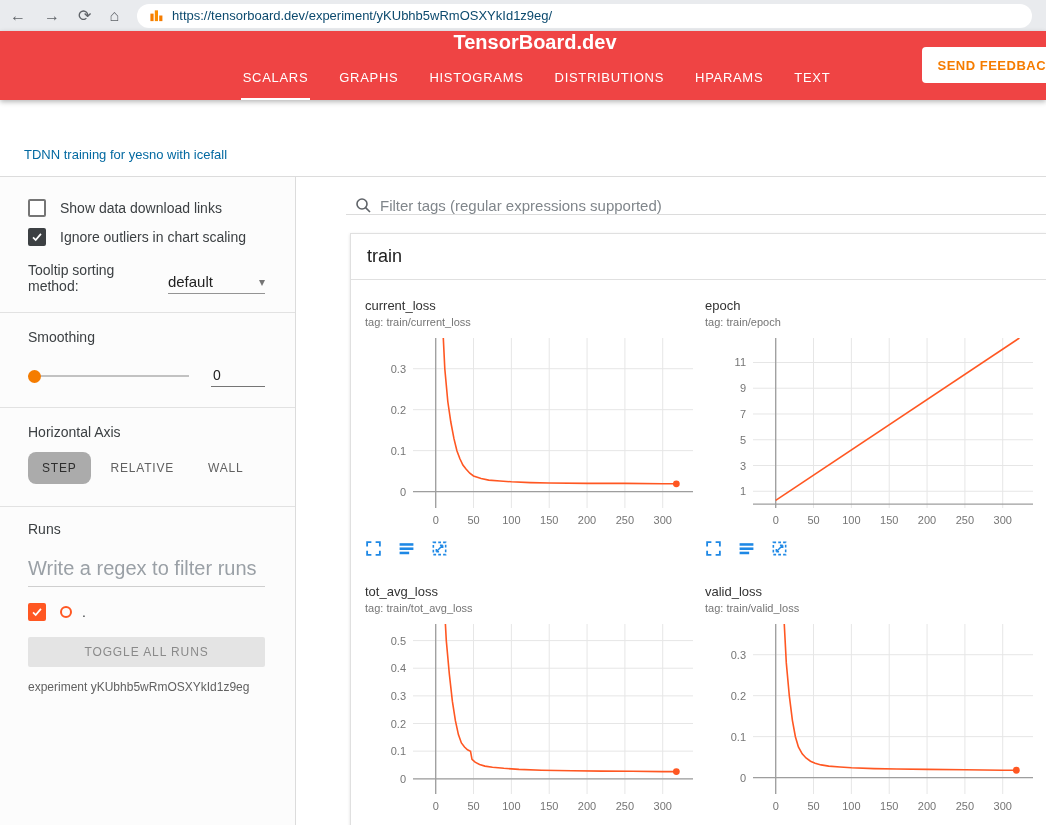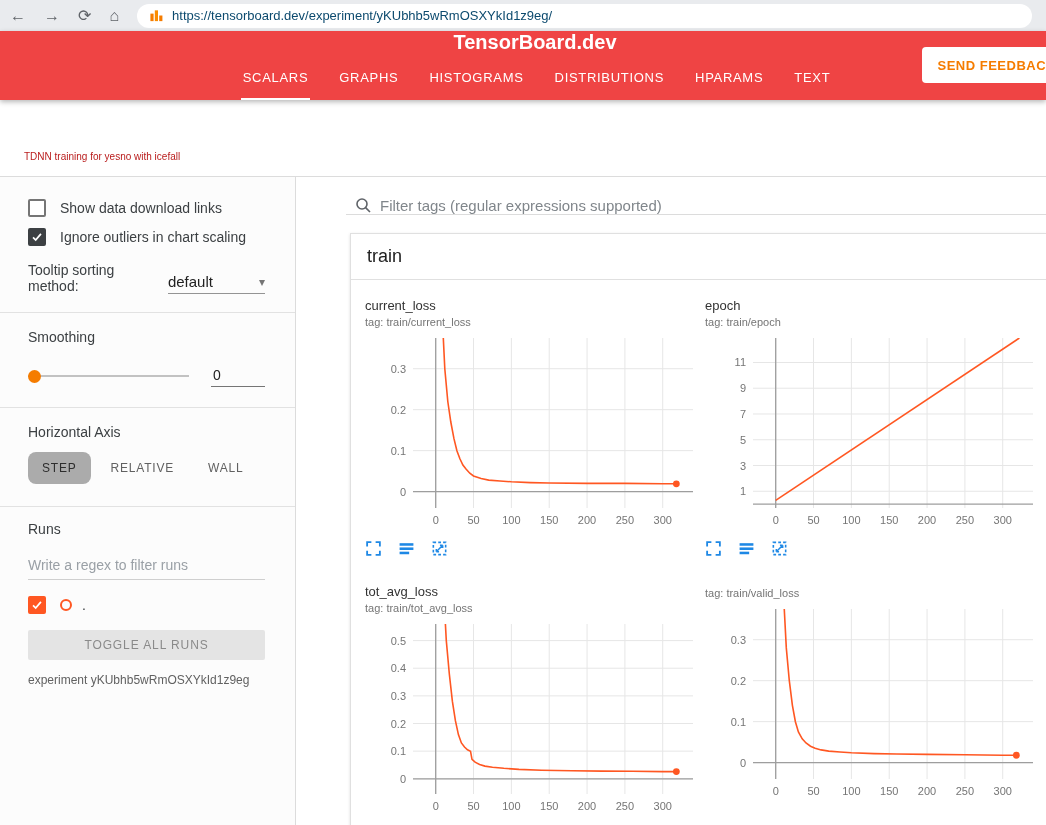--- a/index.html
+++ b/index.html
@@ -22,21 +22,21 @@
   .tab { position:relative; display:flex; align-items:center; padding:0 2px; margin-right:27px;
     color:#fff; font-size:13px; font-weight:500; letter-spacing:.7px; cursor:pointer; white-space:nowrap; }
   .tab.checked::after { content:''; position:absolute; left:0; right:0; bottom:0; height:2px; background:#fff; }
   .feedback-btn { position:absolute; right:-26px; top:16px; height:36px; background:#fff;
     border:none; border-radius:4px; padding:0 16px; font-family:inherit; font-size:13px; font-weight:bold;
     letter-spacing:.5px; cursor:pointer; white-space:nowrap; }
 
   
   #subheader { position:absolute; top:100px; left:0; right:0; height:77px; background:#fff;
     border-bottom:1px solid #dcdcdc; }
-  #subheader .desc { position:absolute; left:24px; bottom:14px; font-size:10px; color:#b91c1c; }
+  #subheader .desc { position:absolute; left:24px; bottom:14px; font-size:13px; color:#0369a1; }
 
   
   #sidebar { position:absolute; top:177px; bottom:0; left:0; width:296px; background:#fcfcfc;
     border-right:1px solid #dcdcdc; font-size:14px; color:#3c4043; }
   .spad { padding-left:28px; padding-right:30px; }
   .sdiv { height:1px; background:#e2e2e2; }
   .cb-row { display:flex; align-items:center; margin-bottom:11px; }
   .checkbox { width:18px; height:18px; border:2px solid #757575; border-radius:2px; margin-right:14px;
     display:flex; align-items:center; justify-content:center; cursor:pointer; flex:none; background:#fff; }
   .checkbox.checked { background:#3c4043; border-color:#3c4043; }
@@ -55,21 +55,21 @@
   .slider .thumb { position:absolute; top:1px; left:0; width:13px; height:13px; border-radius:50%; }
   .sm-value { width:54px; margin-left:22px; border:none; border-bottom:1px solid #757575; background:transparent;
     font-family:inherit; font-size:14px; color:#212121; padding:2px 2px 3px 2px; outline:none; }
   .sec3 { padding-top:16px; padding-bottom:22px; }
   .axis-btns { display:flex; align-items:center; margin-top:12px; }
   .axis-btn { border:none; background:transparent; font-family:inherit; font-size:12px; letter-spacing:.8px;
     color:#616161; padding:9px 14px; border-radius:8px; cursor:pointer; margin-right:6px; }
   .axis-btn.checked { background:#ababab; color:#2d2d2d; }
   .sec4 { padding-top:14px; }
   .runs-filter { width:100%; border:none; border-bottom:1px solid #cfcfcf; background:transparent; outline:none;
-    font-family:inherit; font-size:14px; color:#212121; padding:4px 0 6px 0; margin-top:16px; }
+    font-family:inherit; font-size:20px; color:#212121; padding:4px 0 6px 0; margin-top:16px; }
   .runs-filter::placeholder { color:#9aa0a6; }
   .run-row { display:flex; align-items:center; margin-top:16px; }
   .run-swatch { width:12px; height:12px; border:2px solid; border-radius:50%; margin-right:10px; flex:none; }
   .run-name { font-size:14px; color:#3c4043; }
   .toggle-btn { display:block; width:100%; height:30px; margin-top:16px; border:none; border-radius:2px;
     background:#e4e4e4; color:#8a8a8a; font-family:inherit; font-size:12px; letter-spacing:.9px; cursor:pointer; }
   .exp-id { margin-top:13px; font-size:12px; color:#616161; }
 
   
   #main { position:absolute; top:177px; bottom:0; left:346px; right:0; background:#fff; overflow:hidden; }
@@ -370,20 +370,21 @@
               <circle cx="311.35135135135135" cy="153.60975609756096" r="3.4" fill="#ff5722"></circle>
             </svg></div>
         <div class="chart-toolbar" style="color: rgb(30, 136, 229);">
           
           
           
         </div>
       </div>
 
       <div class="chart-block">
+        <div class="chart-title">valid_loss</div>
         <div class="chart-tag">tag: train/valid_loss</div>
         <div class="chart-plot"><svg width="336" height="200" viewBox="0 0 336 200">
               <line x1="70.70270270270271" y1="6" x2="70.70270270270271" y2="176" stroke="#e6e6e6" stroke-width="1"></line>
               <text x="70.70270270270271" y="192" text-anchor="middle" fill="#757575" font-size="11">0</text>
               <line x1="108.54054054054055" y1="6" x2="108.54054054054055" y2="176" stroke="#e6e6e6" stroke-width="1"></line>
               <text x="108.54054054054055" y="192" text-anchor="middle" fill="#757575" font-size="11">50</text>
               <line x1="146.3783783783784" y1="6" x2="146.3783783783784" y2="176" stroke="#e6e6e6" stroke-width="1"></line>
               <text x="146.3783783783784" y="192" text-anchor="middle" fill="#757575" font-size="11">100</text>
               <line x1="184.21621621621622" y1="6" x2="184.21621621621622" y2="176" stroke="#e6e6e6" stroke-width="1"></line>
               <text x="184.21621621621622" y="192" text-anchor="middle" fill="#757575" font-size="11">150</text>

